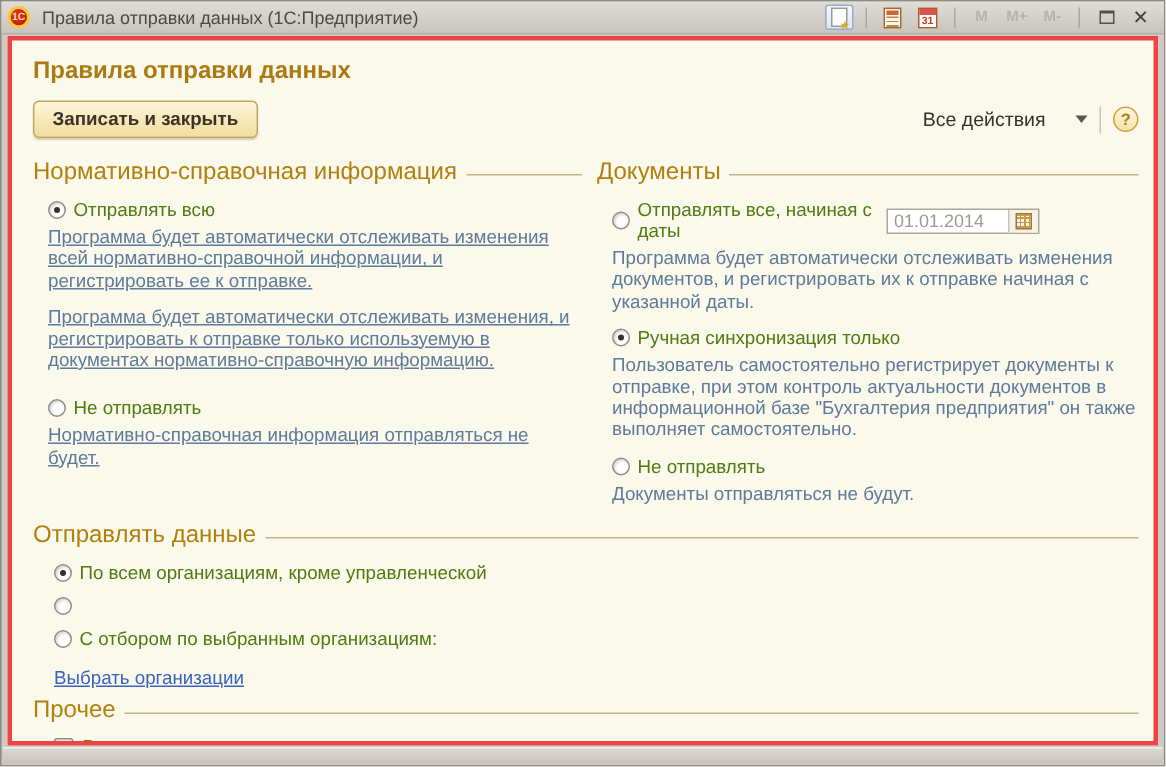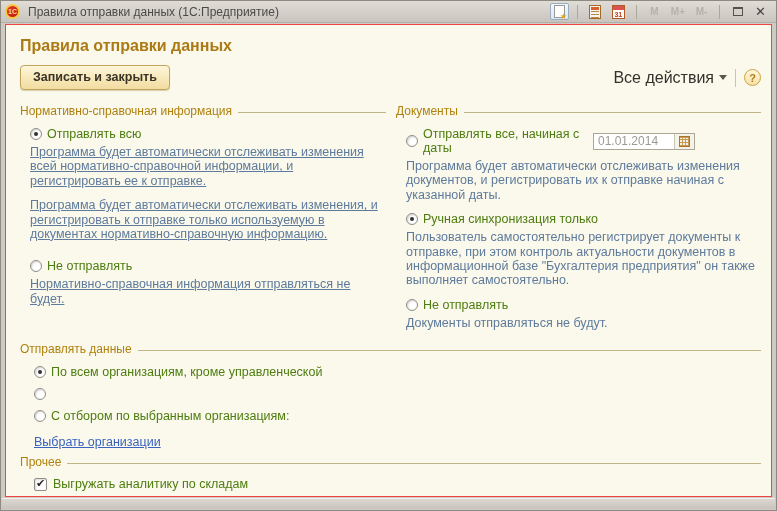--- a/index.html
+++ b/index.html
@@ -46,48 +46,48 @@
     font-size: 7px; color: #C23B14; display: flex; align-items: flex-end; justify-content: center; font-weight: bold; }
   .cal-icon::before { content: ""; position: absolute; top: 0; left: 0; right: 0; height: 4px; background: #D9534F; }
   .mem-btn { font-size: 10px; color: #B6B2AA; padding: 0 3px; font-weight: bold; }
   .max-icon { width: 10px; height: 9px; border: 1px solid #55524C; border-top-width: 2px; }
   .close-icon { font-size: 13px; font-weight: bold; color: #45423D; line-height: 1; }
 
   
   .content {
     position: absolute; top: 23px; left: 4px; right: 4px; bottom: 13px;
     background: #FAF9EB;
-    border: 1px solid #ef4444;
+    border: 3px solid #ef4444;
     padding: 8px 10px 0 14px;
     overflow: hidden;
   }
   .page-title { font-size: 16px; font-weight: bold; color: #AC7A14; margin: 4px 0 10px; }
 
   .toolbar { display: flex; align-items: center; margin-bottom: 8px; }
   .btn-save {
     font: bold 12.5px "Liberation Sans", sans-serif; color: #3A3427;
     background: linear-gradient(#FDF6D9, #F2DCA0);
     border: 1px solid #C2A45C; border-radius: 4px;
     padding: 4px 12px 5px; cursor: pointer;
     box-shadow: 0 1px 1px rgba(150,130,70,.35);
   }
   .toolbar-right { margin-left: auto; display: flex; align-items: center; gap: 8px; }
-  .all-actions { font-size: 16px; color: #33312C; display: flex; align-items: center; gap: 5px; cursor: pointer; text-align: center; }
+  .all-actions { font-size: 13px; color: #33312C; display: flex; align-items: center; gap: 20px; cursor: pointer; text-align: center; }
   .caret { width: 0; height: 0; border-left: 4px solid transparent; border-right: 4px solid transparent; border-top: 5px solid #5A564E; }
   .toolbar-sep { width: 1px; height: 18px; background: #C9C4B6; }
   .help-btn {
     width: 17px; height: 17px; border-radius: 50%;
     border: 1px solid #CFA23C; background: linear-gradient(#FFF8E0, #F6E2A8);
     color: #AE7E1C; font-weight: bold; font-size: 11px;
     display: flex; align-items: center; justify-content: center; cursor: pointer;
   }
 
   
   .group-title-row { display: flex; align-items: center; gap: 6px; margin: 6px 0 4px; }
-  .group-title { font-size: 12px; color: #B0810F; white-space: nowrap; }
+  .group-title { font-size: 16px; color: #B0810F; white-space: nowrap; }
   .group-rule { flex: 1 1 auto; height: 1px; background: #C2B489; margin-top: 2px; }
 
   .two-col { display: flex; gap: 10px; }
   .col-left { width: 366px; flex: 0 0 auto; }
   .col-right { flex: 1 1 auto; }
 
   .opt-row { display: flex; align-items: center; margin: 9px 0 2px 10px; }
   .radio {
     width: 12px; height: 12px; border-radius: 50%;
     border: 1px solid #8F8D86; background: #FFFFFF;

